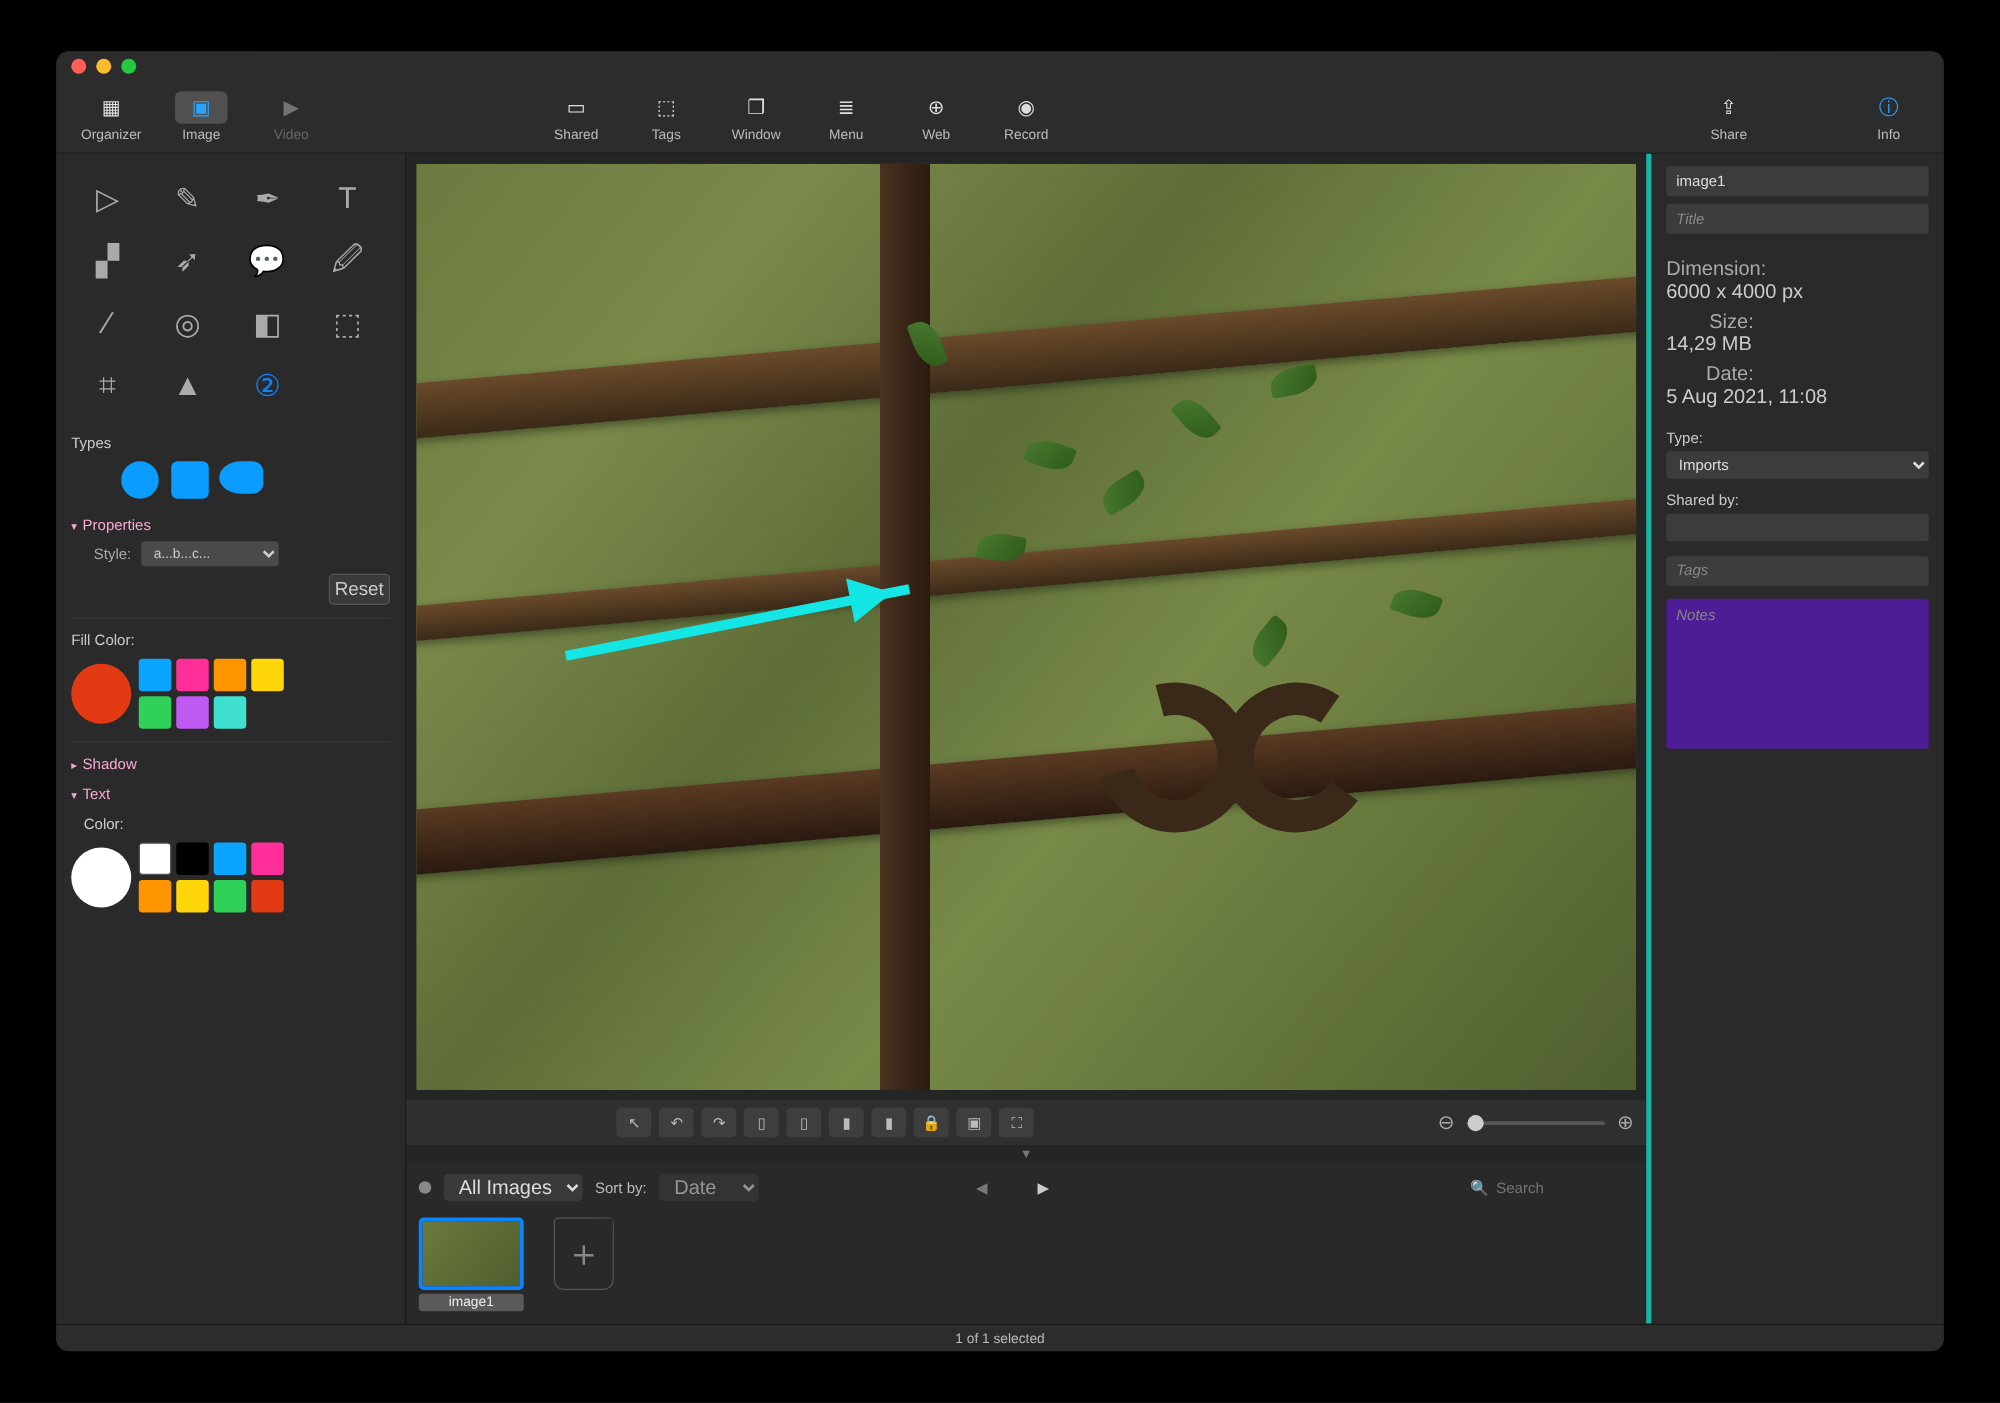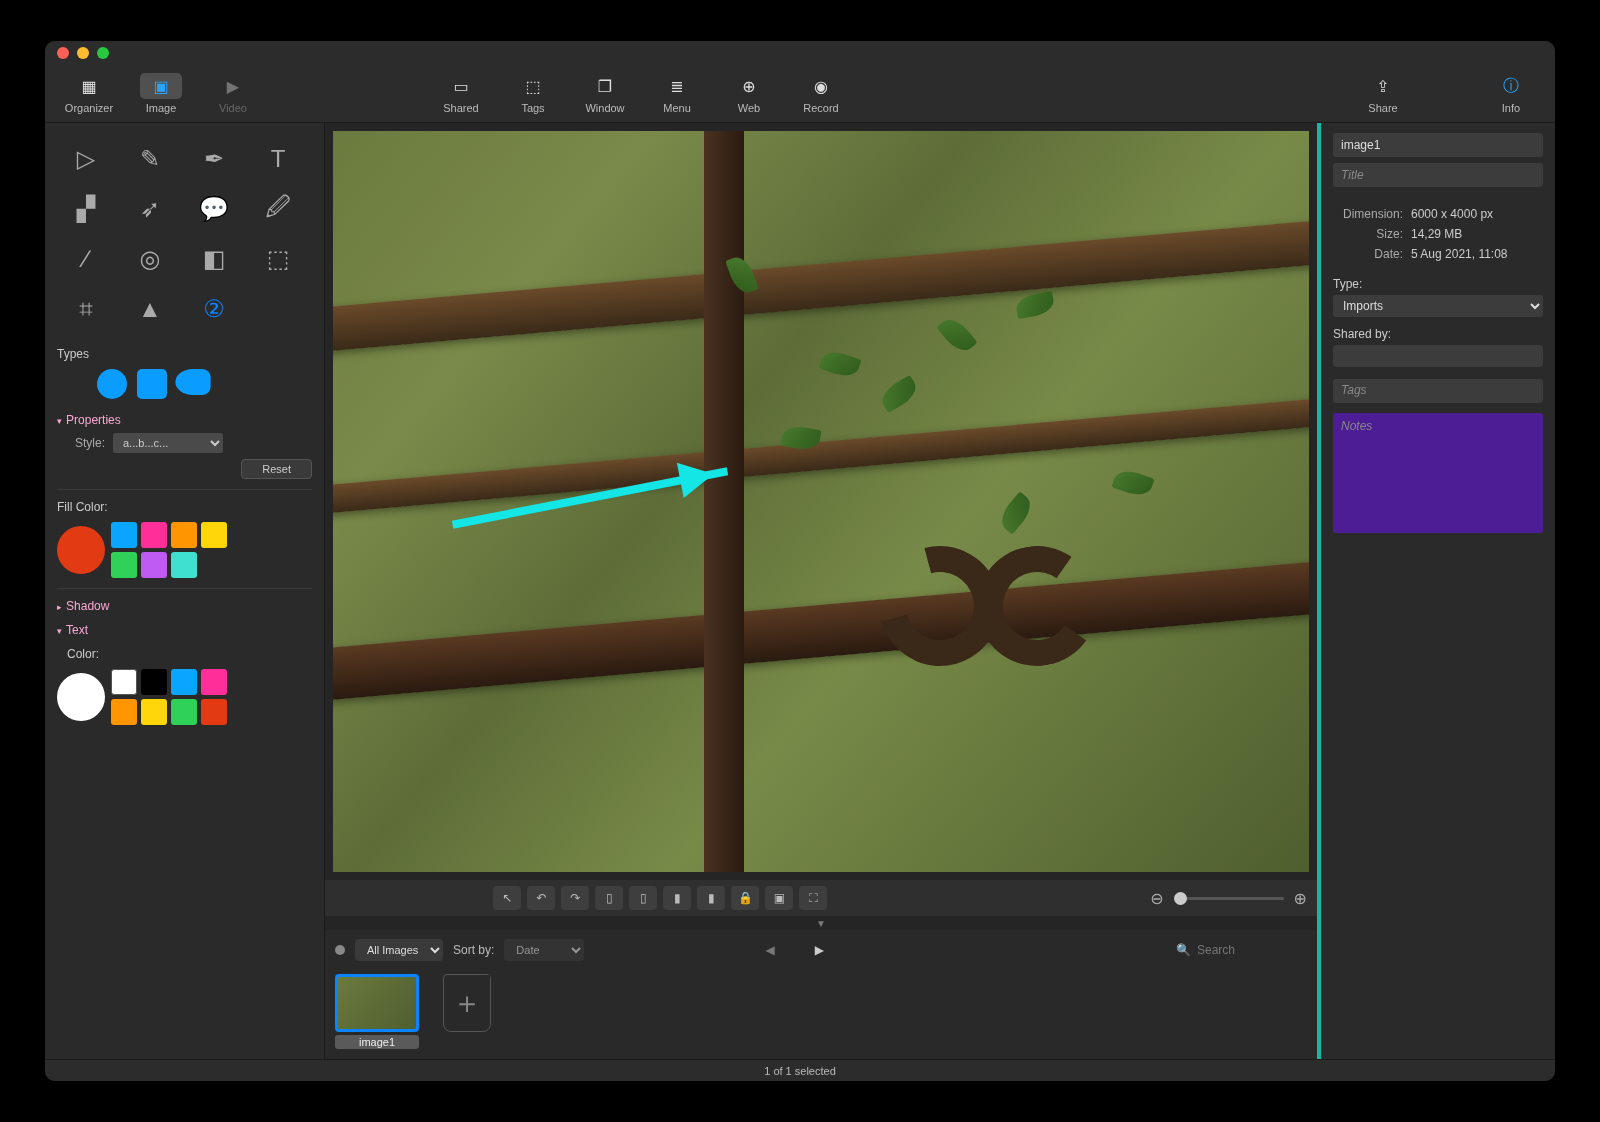--- a/index.html
+++ b/index.html
@@ -76,21 +76,21 @@
   .shape-type { width:30px; height:30px; background:#0a9dff; cursor:pointer; }
   .shape-circle { border-radius:50%; }
   .shape-square { border-radius:5px; }
   .shape-pointer { width:32px; height:26px; background:#0a9dff; border-radius: 50% 8px 8px 50%; transform: scaleX(1.1); }
   .disclosure { font-size:12px; color:#f9a8d4; margin:10px 0 6px 0; cursor:pointer; }
   .disclosure::before { content:"▾ "; font-size:9px; margin-right:2px; }
   .disclosure.closed::before { content:"▸ "; }
   .row { display:flex; align-items:center; gap:8px; margin:6px 0; font-size:12px; }
   .row label { width: 48px; text-align:right; color:#aaa; }
   select.small { background:#4a4a4a; border:none; color:#ccc; font-size:11px; padding:2px 6px; border-radius:3px; height:20px; width:110px; }
-  .reset-btn { margin-left:auto; background:#3a3a3a; border:1px solid #555; color:#ccc; font-size:11px; padding:3px 20px; border-radius:4px; cursor:pointer; }
+  .reset-btn { margin-left:auto; background:#3a3a3a; border:1px solid #555; color:#ccc; font-size:15px; padding:3px 4px; border-radius:4px; cursor:pointer; }
   hr.sep { border:none; border-top:1px solid #3a3a3a; margin: 10px 0; }
   .palette-row { display:flex; align-items:center; gap:6px; margin-top:8px; }
   .big-swatch { width:48px; height:48px; border-radius:50%; cursor:pointer; }
   .swatches { display:grid; grid-template-columns: repeat(4, 26px); gap:4px; }
   .swatch { width:26px; height:26px; border-radius:3px; cursor:pointer; }
   
   .canvas-area { flex:1; position:relative; overflow:hidden; margin:8px; }
   .canvas-img {
     width: 100%; height: 100%;
     background: linear-gradient(130deg, #6b7a3e 0%, #7a8a4a 20%, #5e6d38 40%, #788a48 60%, #4f5e2e 100%);
@@ -127,34 +127,34 @@
   .canvas-controls { height:36px; background:#2f2f2f; display:flex; align-items:center; justify-content:center; gap:6px; padding:0 10px;}
   .ctrl-icon { width:28px; height:24px; background:#3e3e3e; border-radius:4px; display:flex; align-items:center; justify-content:center; font-size:12px; color:#bbb; cursor:pointer;}
   .zoom { margin-left:auto; display:flex; align-items:center; gap:10px; color:#aaa;}
   .zoom-track { width:110px; height:3px; background:#555; position:relative; border-radius:2px;}
   .zoom-thumb { position:absolute; left:0; top:-5px; width:13px; height:13px; background:#ccc; border-radius:50%;}
   .divider-handle { height:14px; display:flex; justify-content:center; align-items:center; color:#777; cursor:row-resize; font-size:10px;}
   
   .browser { background:#292929; padding:6px 10px 10px 10px; }
   .browser-bar { display:flex; align-items:center; gap:10px; height:28px; font-size:12px; color:#bbb;}
   .filter-dot { width:10px; height:10px; background:#888; border-radius:50%; }
-  select.filter { background:#3a3a3a; border:none; color:#ddd; font-size:11px; padding:2px 8px; border-radius:4px; height:22px; }
+  select.filter { background:#3a3a3a; border:none; color:#ddd; font-size:16px; padding:2px 8px; border-radius:4px; height:22px; }
   .nav-arrows { margin: 0 auto; display:flex; gap:40px; color:#777; font-size:12px;}
   .search { margin-left:auto; display:flex; align-items:center; gap:6px; color:#777; font-size:12px;}
   .search input { background:transparent; border:none; color:#ccc; width:110px; outline:none; font-size:12px;}
   .thumbs { display:flex; gap:18px; margin-top:10px; align-items:flex-start;}
   .thumb { width:84px; }
   .thumb-img { width:84px; height:58px; border-radius:4px; border:3px solid #0a84ff; background:linear-gradient(130deg,#6b7a3e,#4f5e2e); }
   .thumb-label { font-size:11px; text-align:center; background:#5a5a5a; color:#eee; border-radius:3px; margin-top:3px; padding:1px 0;}
   .thumb-add { width:48px; height:58px; display:flex; align-items:center; justify-content:center; font-size:30px; color:#888; border:1px solid #555; border-radius:4px 4px 8px 8px; margin-left:6px; cursor:pointer; position:relative;}
   .thumb-add::before { content:""; position:absolute; top:0; right:0; border:8px solid transparent; border-top-color:#292929; border-right-color:#292929;}
   
   .rp-input { width:100%; background:#3c3c3c; border:none; color:#ddd; padding:5px 8px; font-size:12px; border-radius:3px; margin-bottom:6px; outline:none;}
   .rp-input::placeholder { color:#888; font-style:italic; }
-  .meta-row { display:flex; font-size:12px; color:#ccc; margin:6px 0;}
+  .meta-row { display:flex; font-size:16px; color:#ccc; margin:6px 0;flex-direction:column;}
   .meta-row .lbl { width:78px; text-align:right; color:#aaa; padding-right:8px;}
   .rp-select { width:100%; background:#3c3c3c; border:none; color:#ddd; padding:3px 6px; font-size:12px; border-radius:3px; height:22px; margin:4px 0 10px 0;}
   .rp-block { width:100%; background:#3c3c3c; height:22px; border-radius:3px; margin:4px 0 12px 0;}
   .rp-tags { width:100%; background:#3c3c3c; height:24px; border-radius:3px; color:#888; font-style:italic; font-size:12px; padding:4px 8px; margin-bottom:10px;}
   .rp-notes { width:100%; background:#4c1d95; height:120px; border-radius:3px; color:#888; font-style:italic; font-size:12px; padding:6px 8px;}
   
   .status { height:22px; background:#2c2c2c; border-top:1px solid #1a1a1a; font-size:11px; color:#bbb; display:flex; align-items:center; justify-content:center;}
   
   .glyph { font-family: Arial, sans-serif; }
 </style>

